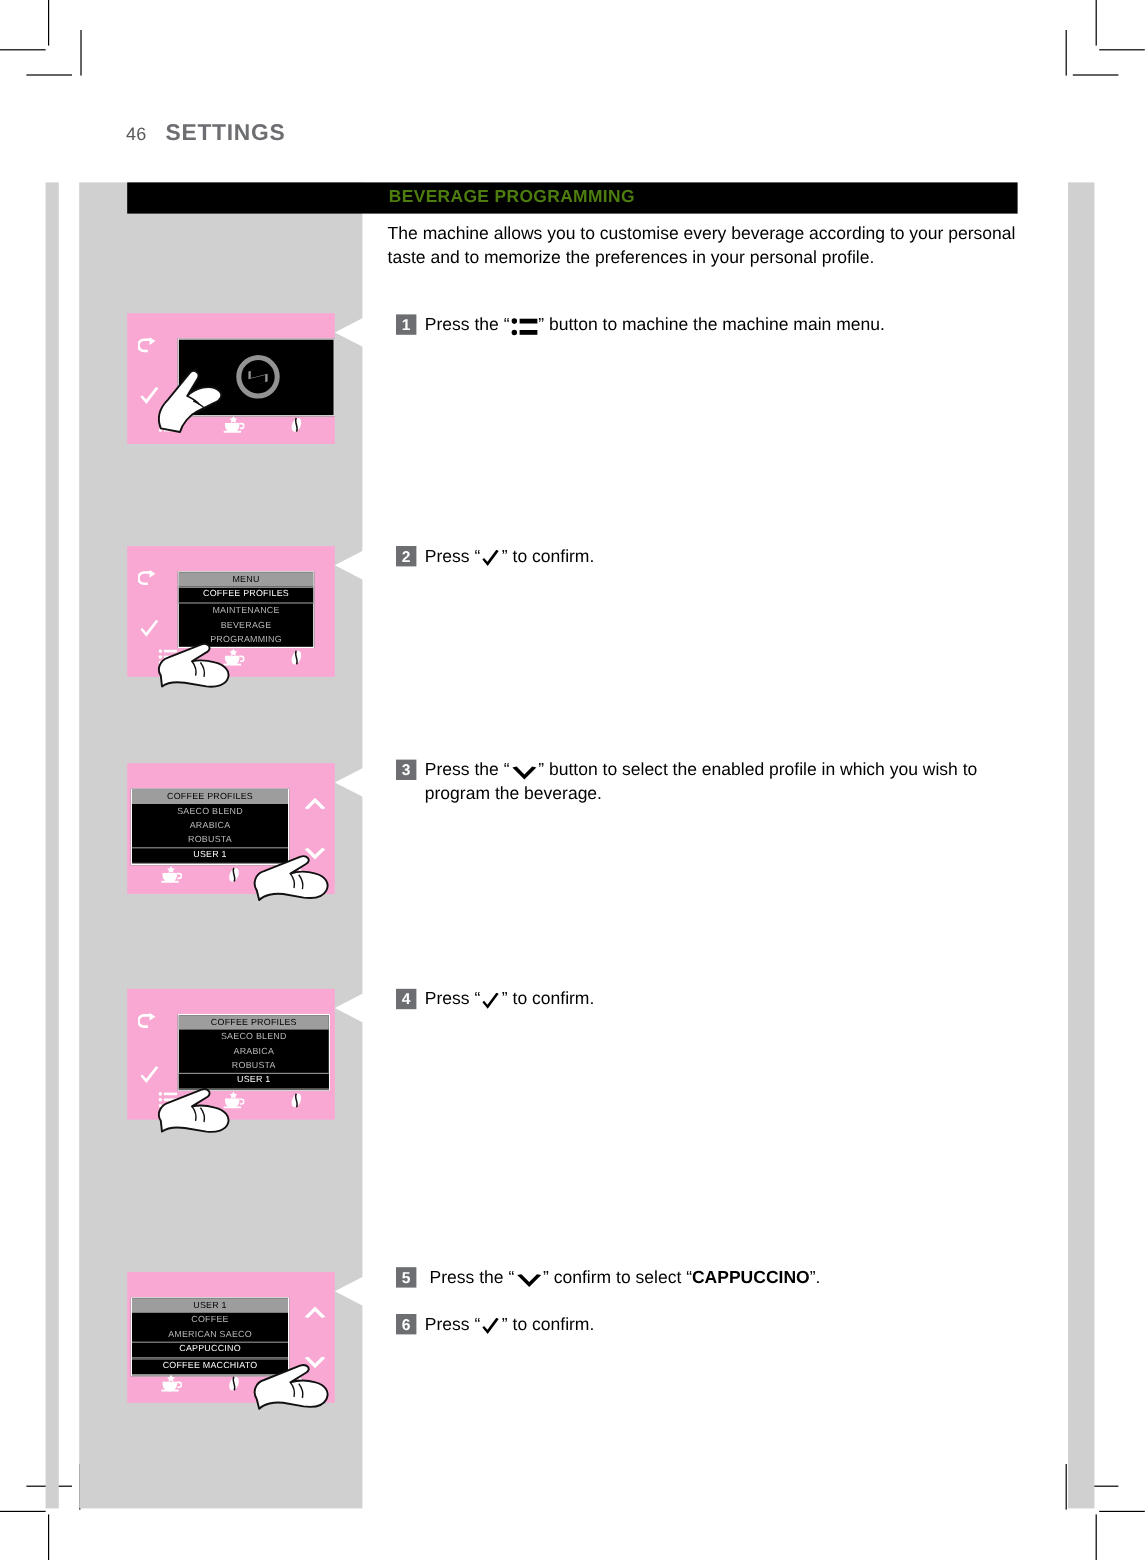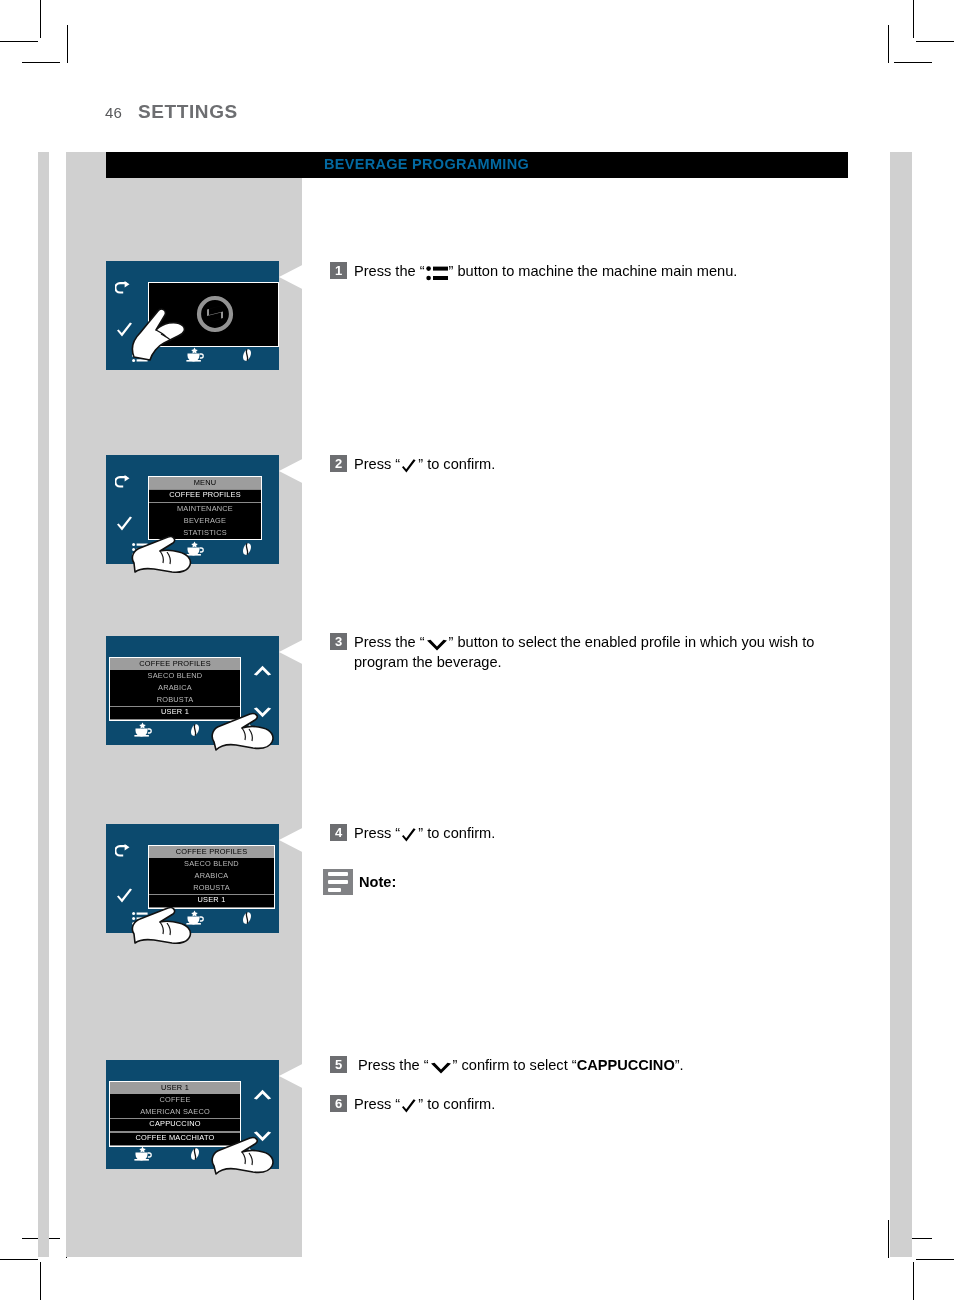--- a/index.html
+++ b/index.html
@@ -79,21 +79,21 @@
     left: 106px;
     top: 152px;
     width: 742px;
     height: 26px;
     background: #000;
   }
   #section-bar-label {
     position: absolute;
     left: 218px;
     top: 4px;
-    color: #0369a1;
+    color: #4d7c0f;
     font-size: 14.5px;
     font-weight: bold;
     letter-spacing: 0.3px;
   }
 
   
   .intro {
     position: absolute;
     left: 323px;
     top: 185px;
@@ -181,21 +181,21 @@
     line-height: 20px;
     color: #000;
     text-align: justify;
   }
 
   
   .display {
     position: absolute;
     width: 173px;
     height: 109px;
-    background: #0c4a6e;
+    background: #f9a8d4;
   }
   .notch {
     position: absolute;
     right: -31px;
     top: 0px;
     width: 0; height: 0;
     border-top: 16px solid transparent;
     border-bottom: 16px solid transparent;
     border-right: 31px solid #ffffff;
   }
@@ -288,20 +288,21 @@
   <div id="lang-title">SETTINGS</div>
 
   <div class="gray-strip-left"></div>
   <div class="gray-main"></div>
   <div class="gray-strip-right"></div>
 
   <div id="section-bar">
     <div id="section-bar-label">BEVERAGE PROGRAMMING</div>
   </div>
 
+  <div class="intro">The machine allows you to customise every beverage according to your personal taste and to memorize the preferences in your personal profile.</div>
 
   <div class="step" style="left:330px; top:261px; width:520px;">
     <div class="step-num">1</div>
     <div class="step-text"><span>Press the “</span><span class="inline-ico ico-menu-lines"><svg width="22" height="15" viewBox="0 0 22 15">
             <circle cx="2.6" cy="2.6" r="2.3" fill="#000"></circle>
             <rect x="7" y="0.6" width="15" height="4" fill="#000"></rect>
             <circle cx="2.6" cy="12" r="2.3" fill="#000"></circle>
             <rect x="7" y="10" width="15" height="4" fill="#000"></rect>
           </svg></span><span>” button to machine the machine main menu.</span></div>
   </div>
@@ -321,28 +322,20 @@
   </div>
 
   <div class="step" style="left:330px; top:823px; width:520px;">
     <div class="step-num">4</div>
     <div class="step-text"><span>Press “</span><span class="inline-ico ico-check"><svg width="16" height="16" viewBox="0 0 16 16">
             <path d="M1 8.2 L5.4 13.6 L14.6 1.2 L12.6 0.2 L5.2 10.2 L2.4 6.9 Z" fill="#000"></path>
           </svg></span><span>” to confirm.</span></div>
   </div>
 
   <div class="note-wrap" style="top:869px;">
-    <div class="note-head">
-      <div class="note-badge">
-        <span></span>
-          <span></span>
-          <span></span>
-      </div>
-      <div class="note-title">Note:</div>
-    </div>
   </div>
 
   <div class="step" style="left:330px; top:1055px; width:520px;">
     <div class="step-num">5</div>
     <div class="step-text"><span style="display:inline-block;width:4px"></span><span>Press the “</span><span class="inline-ico ico-chev"><svg width="22" height="13" viewBox="0 0 22 13">
             <path d="M1 1.5 L11 11.5 L21 1.5 L17.5 0.8 L11 7.4 L4.5 0.8 Z" fill="#000"></path>
           </svg></span><span>” confirm to select “</span><b>CAPPUCCINO</b><span>”.</span></div>
   </div>
 
   <div class="step" style="left:330px; top:1094px; width:520px;">
@@ -427,21 +420,21 @@
       <svg width="17" height="17" viewBox="0 0 17 17">
         <path d="M1 8.6 L6 14.6 L16 1.6 L14 0.6 L5.8 11 L2.6 7.4 Z" fill="#fff"></path>
       </svg>
     </div>
 
     <div class="menu-box" style="left:42px; top:21px; width:114px;">
       <div class="menu-title">MENU</div>
       <div class="menu-item sel">COFFEE PROFILES</div>
       <div class="menu-item">MAINTENANCE</div>
       <div class="menu-item">BEVERAGE</div>
-      <div class="menu-item">STATISTICS</div>
+      <div class="menu-item">PROGRAMMING</div>
     </div>
 
     <div class="bottom-row">
       <div>
         <svg width="16" height="13" viewBox="0 0 16 13">
           <circle cx="1.6" cy="1.6" r="1.5" fill="#fff"></circle>
             <rect x="4.6" y="0.5" width="11" height="2.2" fill="#fff"></rect>
           <circle cx="1.6" cy="6.5" r="1.5" fill="#fff"></circle>
             <rect x="4.6" y="5.4" width="11" height="2.2" fill="#fff"></rect>
           <circle cx="1.6" cy="11.4" r="1.5" fill="#fff"></circle>

